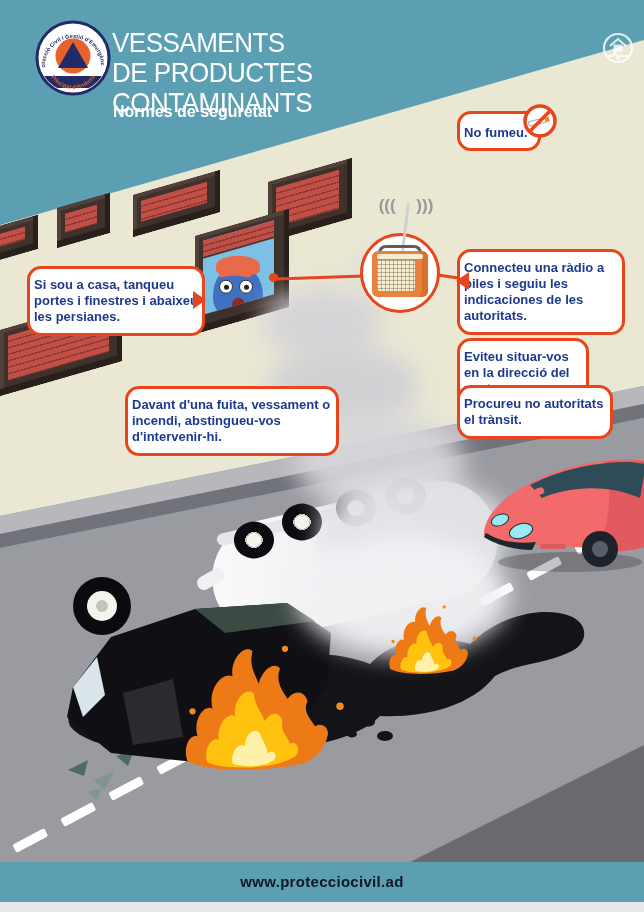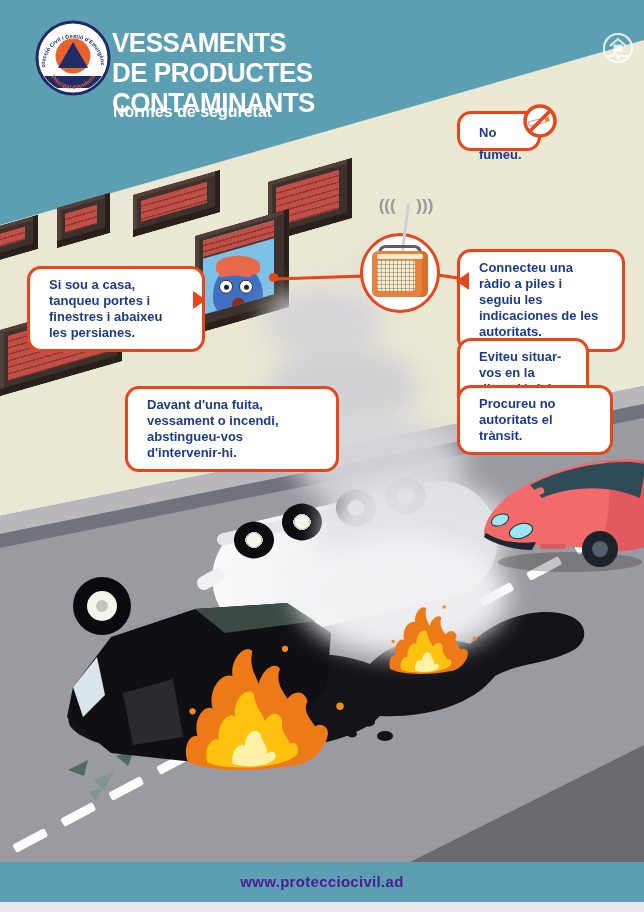--- a/index.html
+++ b/index.html
@@ -2,27 +2,27 @@
 <html><head>
 <meta charset="utf-8">
 <style>
   html,body{margin:0;padding:0;background:#dfe3e6;}
   #poster{position:relative;width:644px;height:912px;overflow:hidden;background:#5C9FB3;
           font-family:"Liberation Sans",sans-serif;}
   #poster *{box-sizing:border-box;}
   .abs{position:absolute;}
 
   
-  .title{left:112px;top:26px;z-index:10;color:#fff;font-weight:bold;}
+  .title{left:112px;top:26px;z-index:10;color:#fff;font-weight:normal;}
   .title-line{display:block;font-size:26px;line-height:30px;letter-spacing:-0.5px;transform:scaleY(1.08);transform-origin:0 0;}
   .subtitle{left:113px;top:103px;z-index:10;color:#fff;font-weight:bold;font-size:16px;text-align:right;}
 
   
   .callout{position:absolute;z-index:9;background:#fff;border:3px solid #E8451D;border-radius:14px;
-           padding:8px 19px;color:#1E3A8F;font-weight:bold;font-size:13px;line-height:1.24;}
+           padding:8px 4px;color:#1E3A8F;font-weight:bold;font-size:13px;line-height:1.24;}
   .tail-l{position:absolute;left:-13px;top:20px;width:0;height:0;border:9px solid transparent;border-right:13px solid #E8451D;}
   .tail-r{position:absolute;right:-13px;top:22px;width:0;height:0;border:9px solid transparent;border-left:13px solid #E8451D;}
 
   
   .win{position:absolute;z-index:2;background:#3F312B;transform:skewY(-16deg);transform-origin:0 0;
        box-shadow:inset -5px -7px 0 #2A201B, inset 4px 4px 0 #52413A;}
   .shutter{position:absolute;inset:8px 13px 13px 8px;
            background:repeating-linear-gradient(#C14F46 0 5px,#8E3A32 5px 6.5px);}
   .win-in{position:absolute;inset:7px 15px 17px 8px;background:#7CC0E6;overflow:hidden;}
   .shutter-strip{position:absolute;left:0;right:0;top:0;height:18px;
@@ -58,21 +58,21 @@
      repeating-linear-gradient(90deg,rgba(90,70,40,.35) 0 1px,transparent 1px 4px),
      repeating-linear-gradient(rgba(90,70,40,.35) 0 1px,transparent 1px 4px),#F3EDD2;border-radius:3px;}
   .radio-dial{position:absolute;left:5px;top:3px;width:46px;height:5px;background:#F3EDD2;border-radius:2px;}
   .radio-handle{left:378px;top:245px;width:44px;height:10px;border:3px solid #5C5C62;border-bottom:none;border-radius:8px 8px 0 0;z-index:8;}
   .antenna{left:404px;top:203px;width:2.5px;height:48px;background:#CFCFD4;transform:rotate(7deg);z-index:8;}
   .waves{left:363px;top:196px;width:86px;text-align:center;z-index:8;color:#97979C;font-weight:bold;font-size:17px;word-spacing:16px;}
   .conn{position:absolute;z-index:8;height:2.5px;background:#E8451D;}
   .conn-dot{left:269px;top:273px;width:9px;height:9px;border-radius:50%;background:#E8451D;z-index:8;}
 
   
-  .footer-bar{left:0;top:862px;width:644px;height:40px;background:#5C9FB3;z-index:10;color:#4c1d95;
+  .footer-bar{left:0;top:862px;width:644px;height:40px;background:#5C9FB3;z-index:10;color:#0f172a;
               font-weight:bold;font-size:15px;text-align:center;line-height:40px;letter-spacing:.3px;}
   .footer-strip{left:0;top:902px;width:644px;height:10px;background:#E8E8E8;z-index:10;}
 </style>
 </head>
 <body>
 
 <div id="poster">
 
   <svg class="abs" width="644" height="912" viewBox="0 0 644 912" style="left:0;top:0;z-index:1">
     <defs>

